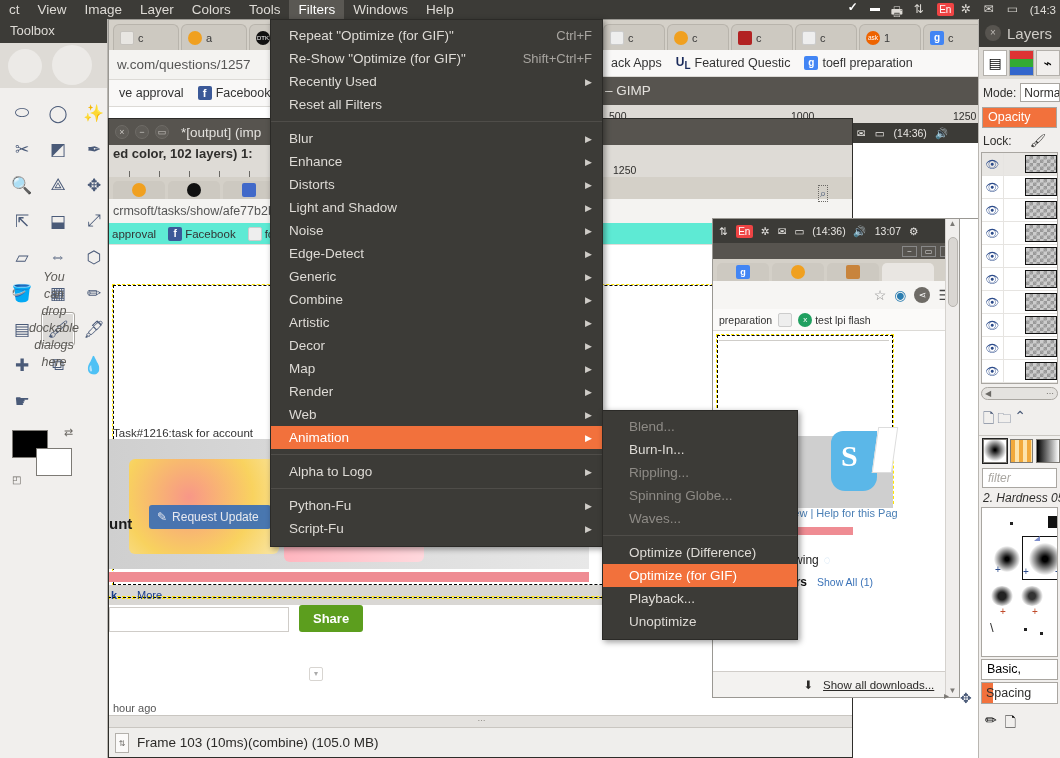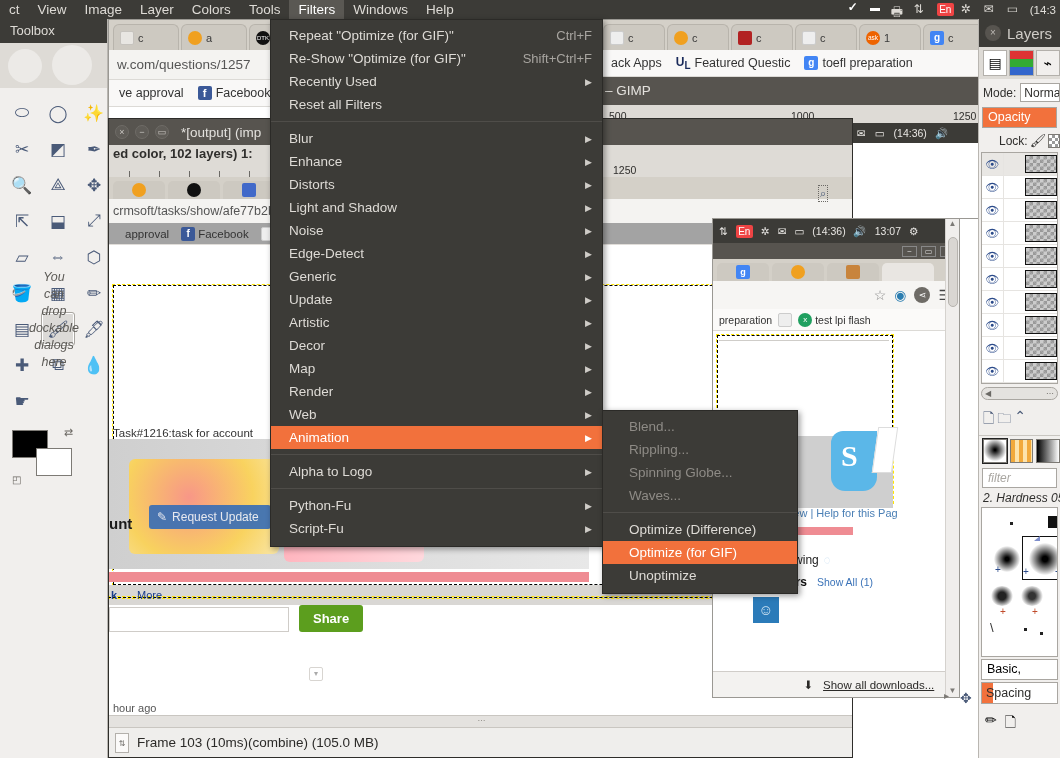--- a/index.html
+++ b/index.html
@@ -165,21 +165,21 @@
   #layers-head .x{width:16px;height:16px;border-radius:50%;background:#57544f;color:#bdb9b4;font-size:10px;text-align:center;line-height:15px;}
   .dock-tabs{height:32px;background:#dedbd6;display:flex;align-items:center;gap:2px;padding-left:4px;}
   .dtab{width:26px;height:26px;border:1px solid #b3b0ab;background:#f1efed;display:flex;align-items:center;justify-content:center;font-size:14px;}
   .dtab.sel{background:#fff;}
   .row-lbl{font-size:12px;color:#2f2e2c;padding:4px 0 2px 4px;display:flex;align-items:center;gap:4px;white-space:nowrap;}
   .combo{border:1px solid #a9a6a1;background:#fff;height:19px;font-size:12px;padding:0 3px;line-height:18px;flex:1;overflow:hidden;white-space:nowrap;}
   #opacity-slider{
     margin:3px 3px 0 3px; height:21px;background:#f2713c;border:1px solid #a9a6a1;
     color:#fff;font-size:12.5px;line-height:19px;padding-left:5px;overflow:hidden;white-space:nowrap;
   }
-  #lock-row{display:flex;align-items:center;gap:2px;padding:5px 0 4px 20px;font-size:12px;color:#2f2e2c;}
+  #lock-row{display:flex;align-items:center;gap:18px;padding:5px 0 4px 4px;font-size:12px;color:#2f2e2c;}
   .checker{width:17px;height:14px;
     background-image:linear-gradient(45deg,#999 25%,transparent 25%,transparent 75%,#999 75%),
                      linear-gradient(45deg,#999 25%,#fff 25%,#fff 75%,#999 75%);
     background-size:6px 6px; background-position:0 0,3px 3px;border:1px solid #7d7a75;}
   #layer-list{margin:0 2px;border:1px solid #a9a6a1;background:#fff;height:232px;overflow:hidden;}
   .layer-row{height:23px;display:flex;align-items:center;border-bottom:1px solid #e6e4e1;}
   .layer-row.sel{background:#e9e7e4;}
   .eye{width:22px;text-align:center;font-size:11px;color:#2a4a8a;}
   .lspace{width:22px;border-left:1px solid #e6e4e1;height:100%;}
   .lthumb{width:34px;height:18px;border:1px solid #111;margin-left:2px;
@@ -378,21 +378,21 @@
           <span class="favi" style="background:#111;border-radius:50%;"></span>
         </span>
       <span class="t2">
           <span class="favi" style="background:#4169c9;"></span>
         </span>
       <span class="t2">
           <span class="favi" style="background:#eee;border:1px solid #ccc;"></span>
         </span>
     </div>
     <div style="position:absolute;left:0;top:22px;right:0;height:24px;background:#f4f3f1;line-height:24px;font-size:12.5px;color:#555;padding-left:4px;">crmsoft/tasks/show/afe77b2be4d</div>
-    <div style="position:absolute;left:0;top:46px;right:0;height:22px;background:#a3a3a3;border-bottom:1px solid #e0ddd9;display:flex;align-items:center;gap:12px;padding-left:16px;font-size:11.5px;color:#333;">
+    <div style="position:absolute;left:0;top:46px;right:0;height:22px;background:#5eead4;border-bottom:1px solid #e0ddd9;display:flex;align-items:center;gap:12px;padding-left:3px;font-size:11.5px;color:#333;">
       <span>approval</span>
       <span style="display:flex;align-items:center;gap:3px;">
         <span class="favi" style="background:#3b5998;color:#fff;font-size:10px;font-weight:bold;text-align:center;line-height:14px;">f</span>
         <span>Facebook</span>
       </span>
       <span style="display:flex;align-items:center;gap:3px;">
         <span class="favi" style="background:#eee;border:1px solid #ccc;"></span>
         <span>font-a</span>
       </span>
     </div>
@@ -558,21 +558,21 @@
   </div>
   <div class="mi">
     <span>Edge-Detect</span>
     <span class="arrow">▶</span>
   </div>
   <div class="mi">
     <span>Generic</span>
     <span class="arrow">▶</span>
   </div>
   <div class="mi">
-    <span>Update</span>
+    <span>Combine</span>
     <span class="arrow">▶</span>
   </div>
   <div class="mi">
     <span>Artistic</span>
     <span class="arrow">▶</span>
   </div>
   <div class="mi">
     <span>Decor</span>
     <span class="arrow">▶</span>
   </div>
@@ -605,35 +605,41 @@
   <div class="mi">
     <span>Script-Fu</span>
     <span class="arrow">▶</span>
   </div>
 </div>
 
 <div id="anim-menu">
   <div class="mi dim">
     <span>Blend...</span>
   </div>
+  <div class="mi">
+    <span>Burn-In...</span>
+  </div>
   <div class="mi dim">
     <span>Rippling...</span>
   </div>
   <div class="mi dim">
     <span>Spinning Globe...</span>
   </div>
   <div class="mi dim">
     <span>Waves...</span>
   </div>
   <div class="msep"></div>
   <div class="mi">
     <span>Optimize (Difference)</span>
   </div>
   <div class="mi hl">
     <span>Optimize (for GIF)</span>
+  </div>
+  <div class="mi">
+    <span>Playback...</span>
   </div>
   <div class="mi">
     <span>Unoptimize</span>
   </div>
 </div>
 
 <div id="layers-dock">
   <div id="layers-head">
     <span class="x">×</span>
     <span>Layers</span>

